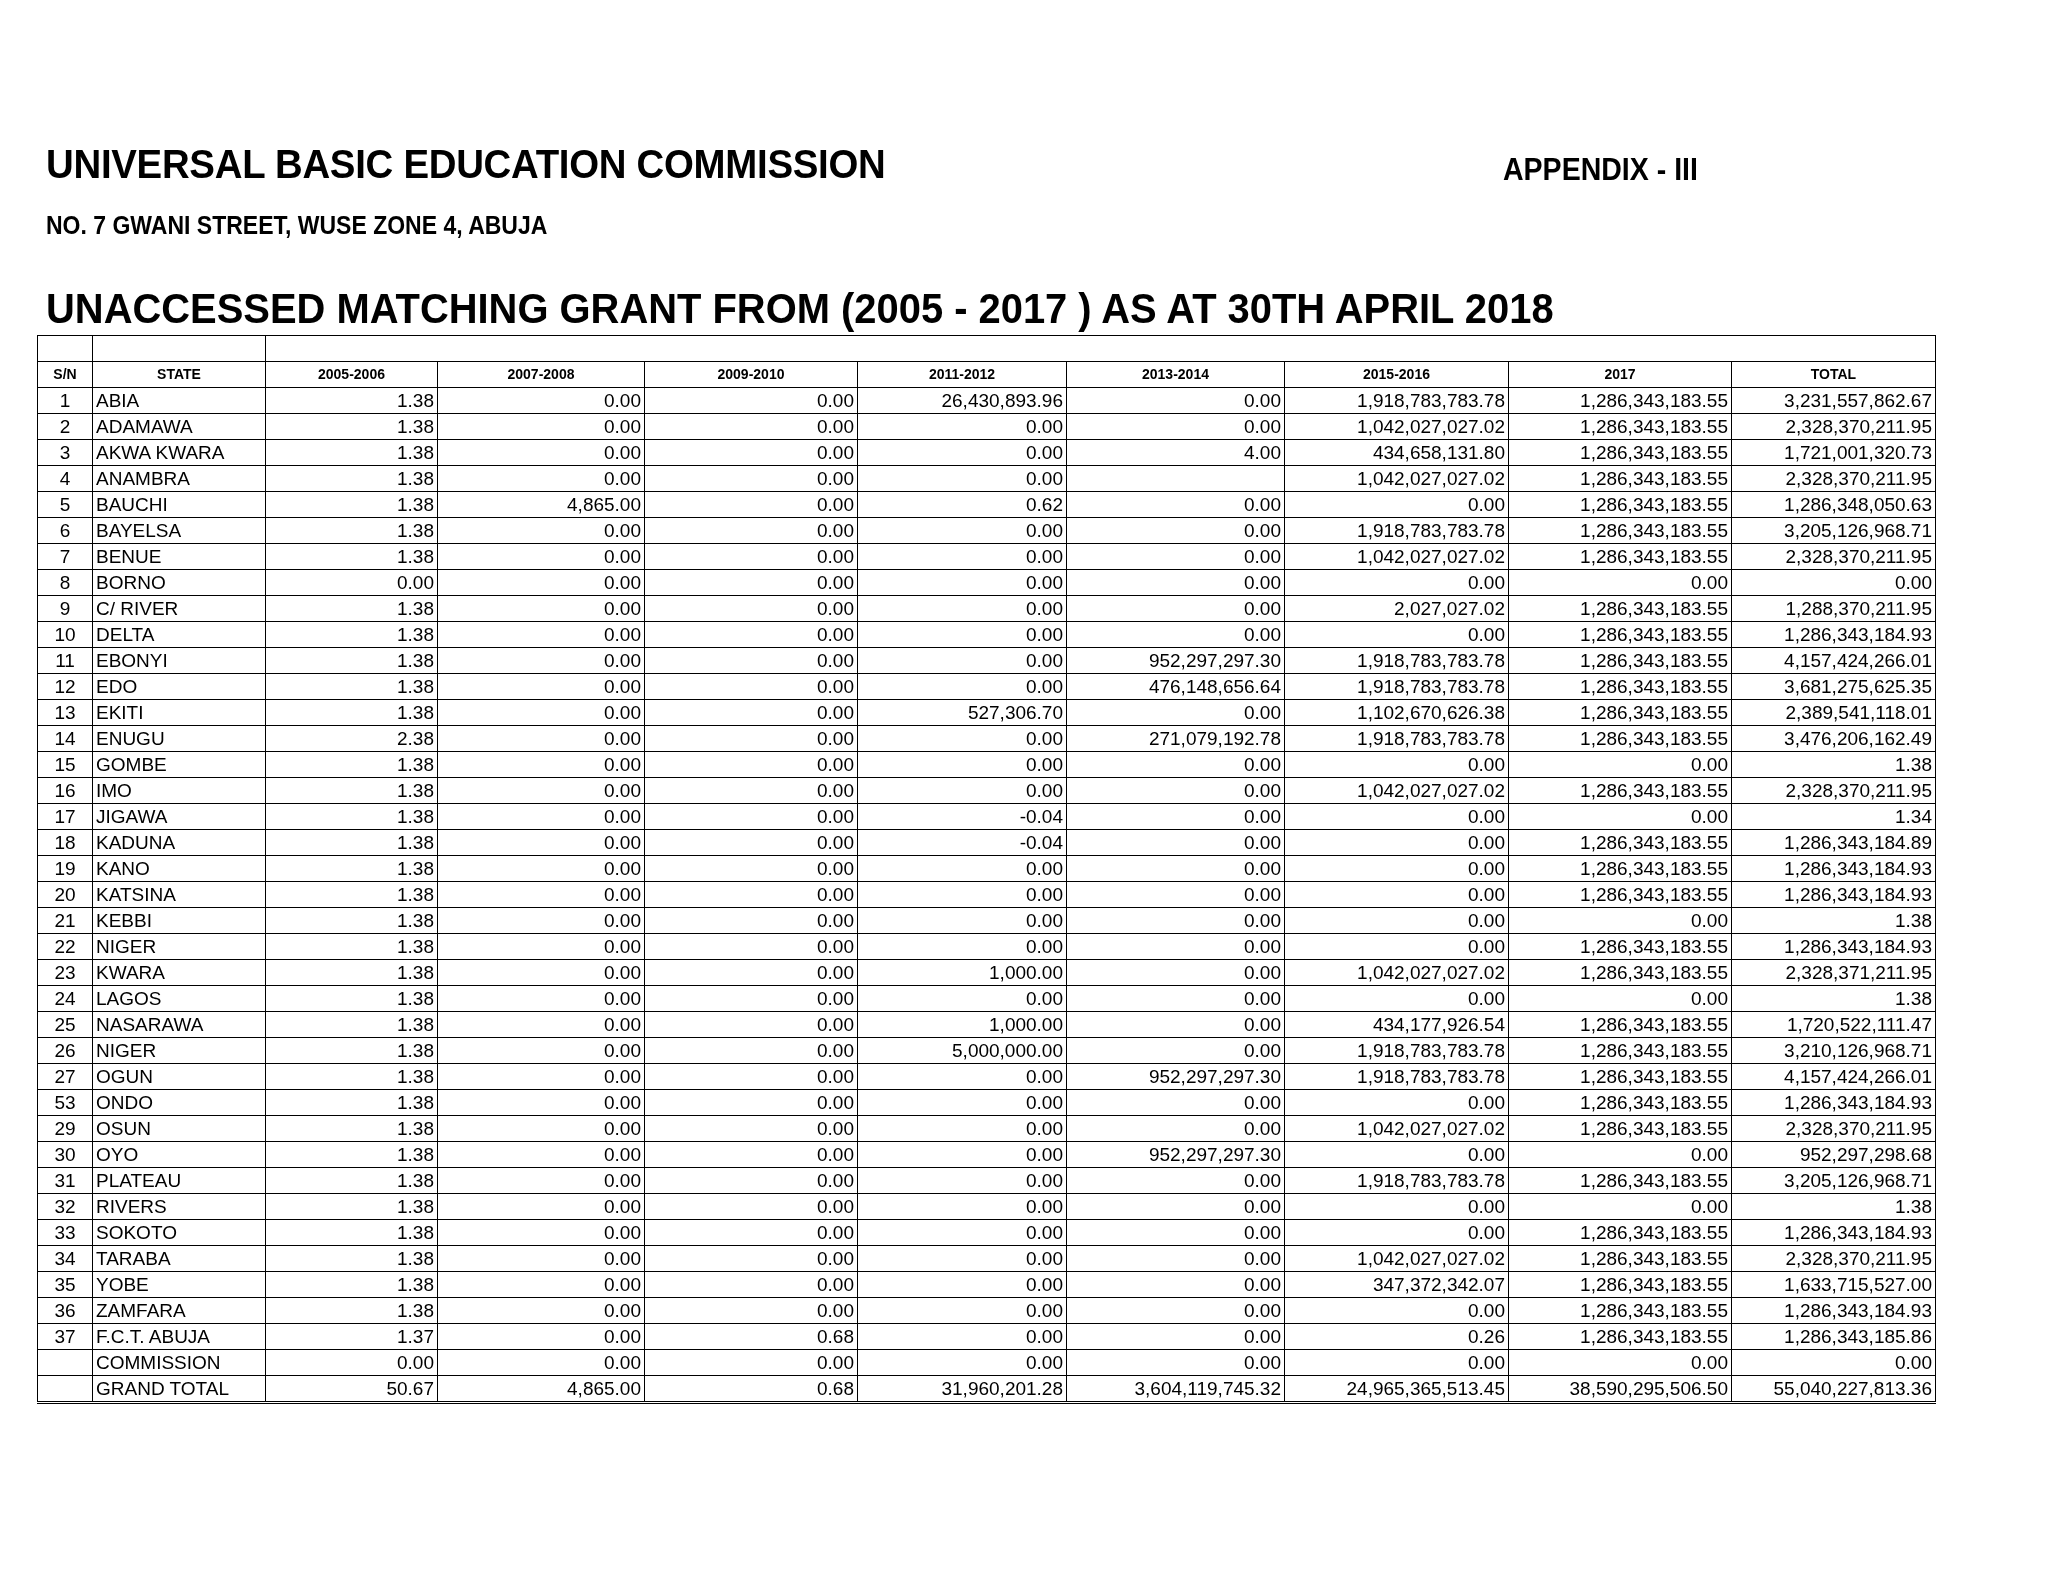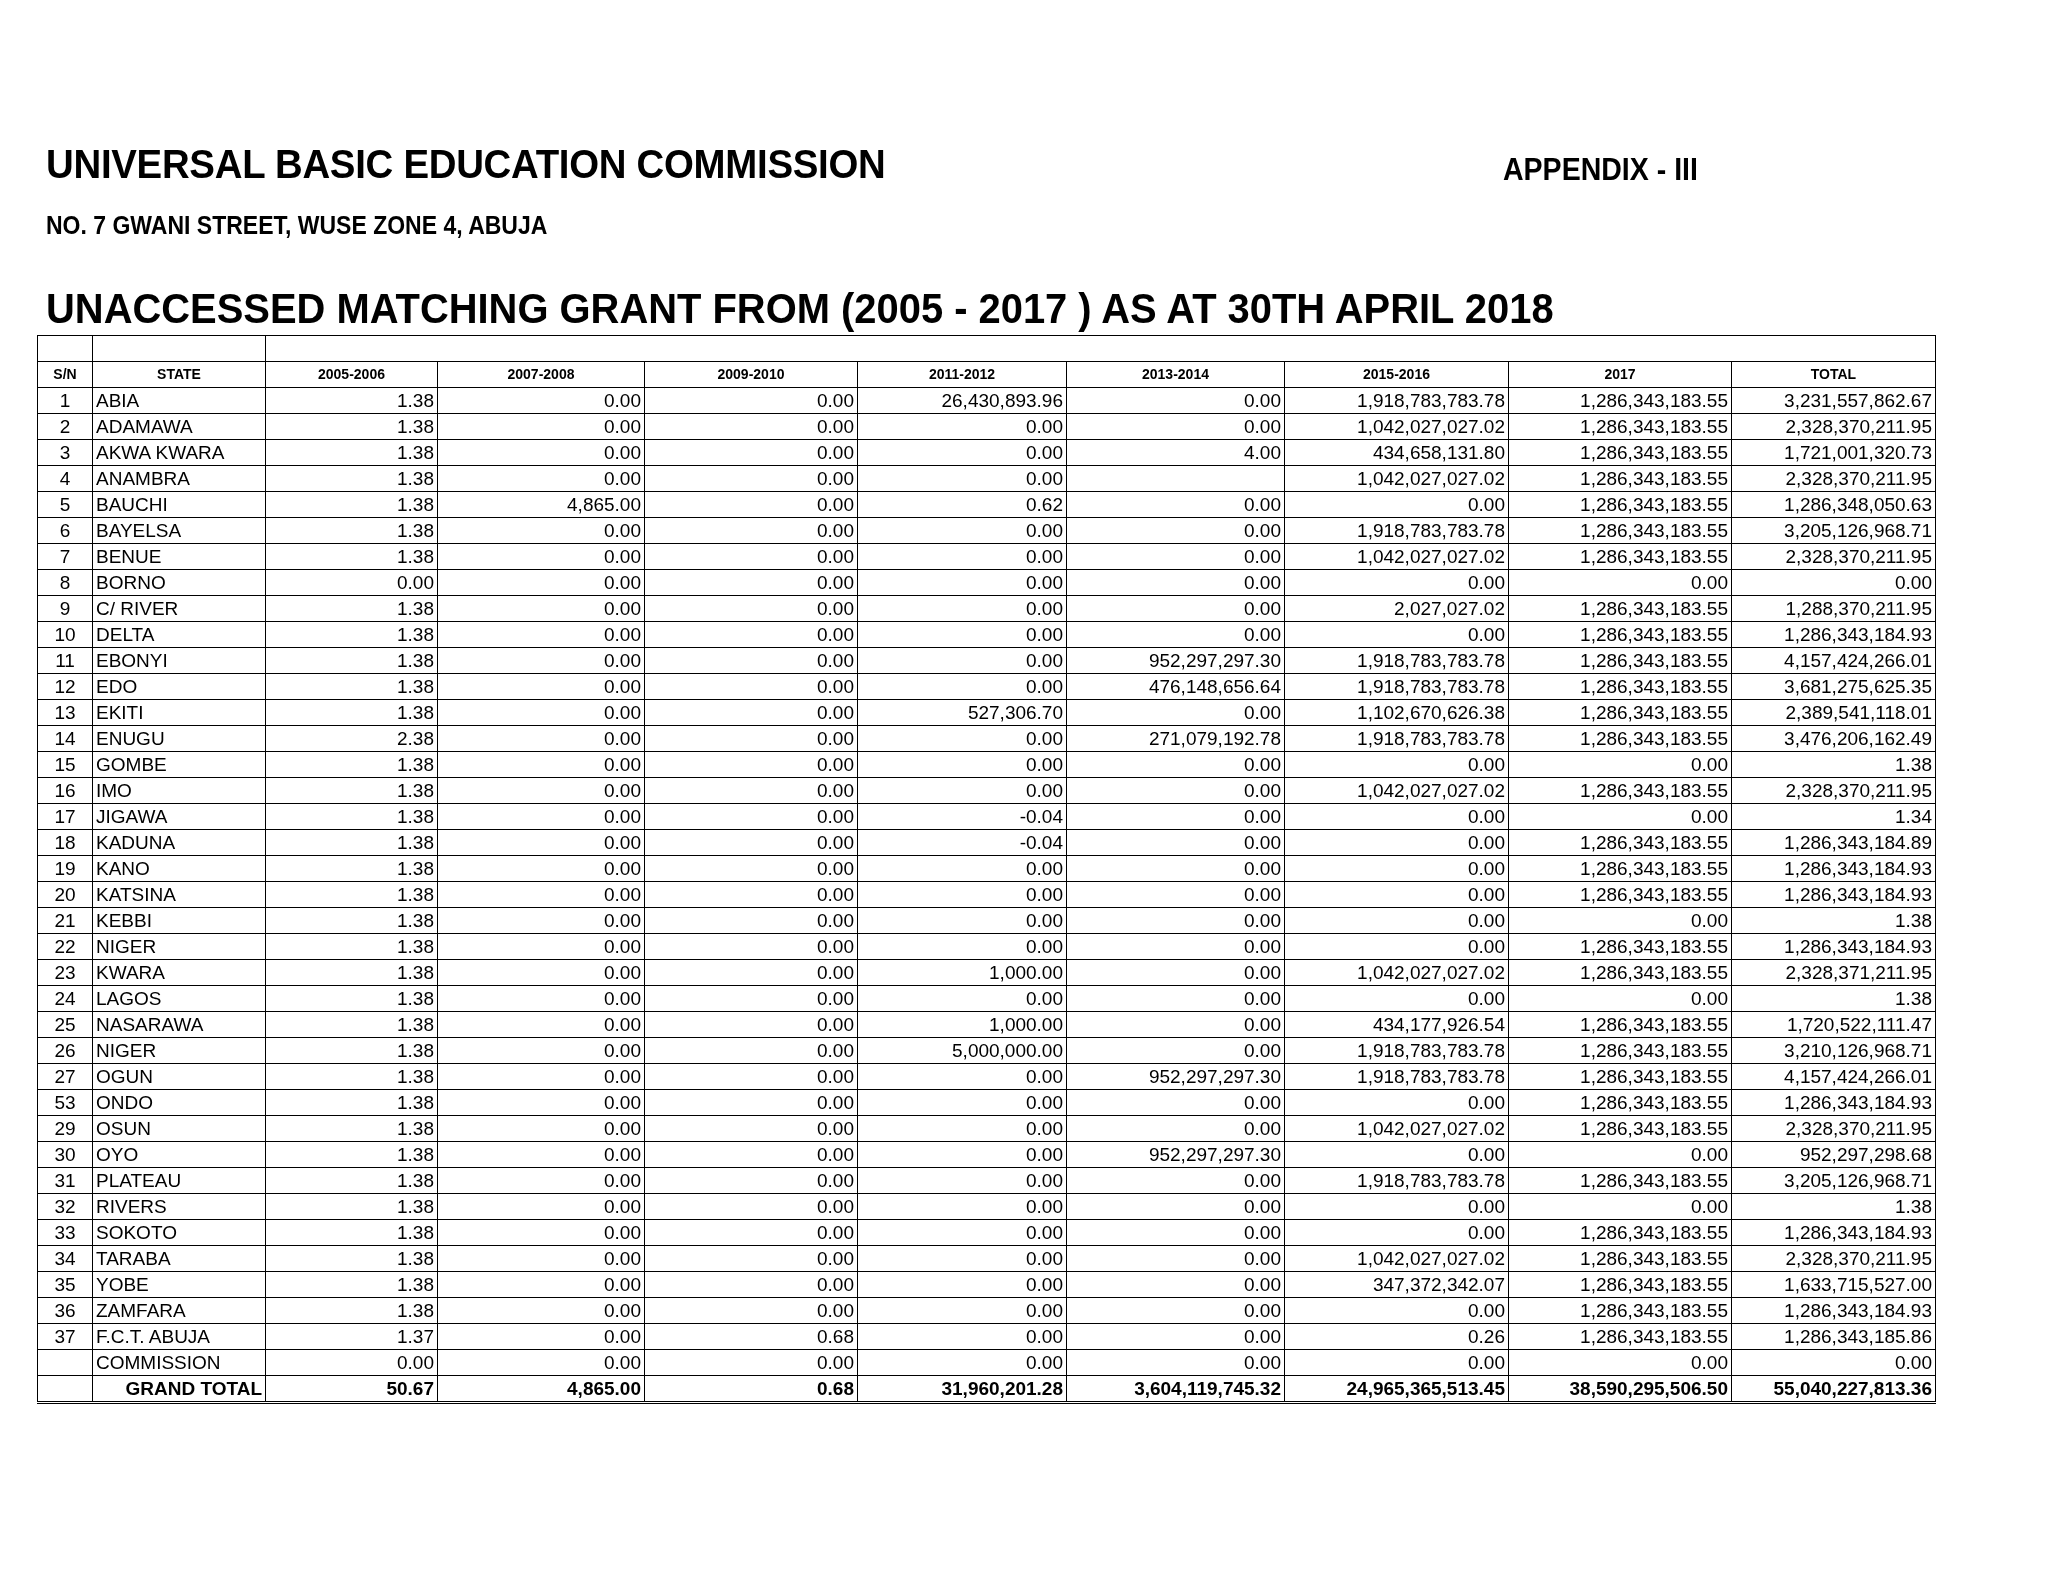--- a/index.html
+++ b/index.html
@@ -8,21 +8,21 @@
     .appendix { position: absolute; left: 1503px; top: 152px; font-size: 31px; font-weight: bold; transform: scaleX(0.92); transform-origin: left; }
     .address { position: absolute; left: 46px; top: 211px; font-size: 25px; font-weight: bold; transform: scaleX(0.92); transform-origin: left; }
     .report-title { position: absolute; left: 46px; top: 285px; font-size: 42px; font-weight: bold; transform: scaleX(0.95); transform-origin: left; white-space: nowrap; }
     table.grid { position: absolute; left: 37px; top: 335px; border-collapse: collapse; table-layout: fixed; width: 1898px; font-size: 19px; }
     table.grid td, table.grid th { border: 1.5px solid #000; padding: 0 3px; height: 25px; line-height: 25px; white-space: nowrap; overflow: hidden; }
     table.grid th { font-weight: bold; text-align: center; font-size: 14px; }
     .top-row td { height: 26px; }
     td.sn { text-align: center; }
     td.state { text-align: left; }
     td.num { text-align: right; }
-    tr.grand td { font-weight: bold; border-bottom: 3px double #000; text-align: right; }
+    tr.grand td { font-weight: normal; border-bottom: 3px double #000; }
   </style>
 </head>
 <body>
 
 <div class="org-title">UNIVERSAL BASIC EDUCATION COMMISSION</div>
 <div class="appendix">APPENDIX - III</div>
 <div class="address">NO. 7 GWANI STREET,  WUSE ZONE 4, ABUJA</div>
 <div class="report-title">UNACCESSED MATCHING GRANT FROM (2005 - 2017 )  AS AT  30TH  APRIL 2018</div>
 
 <table class="grid">

